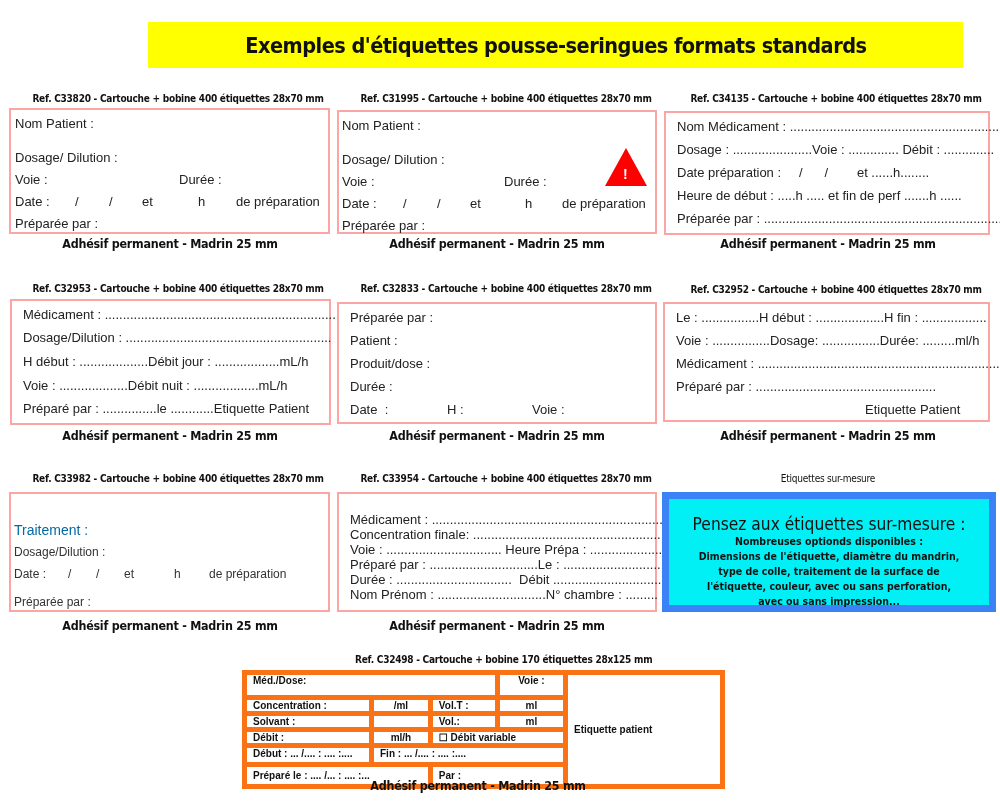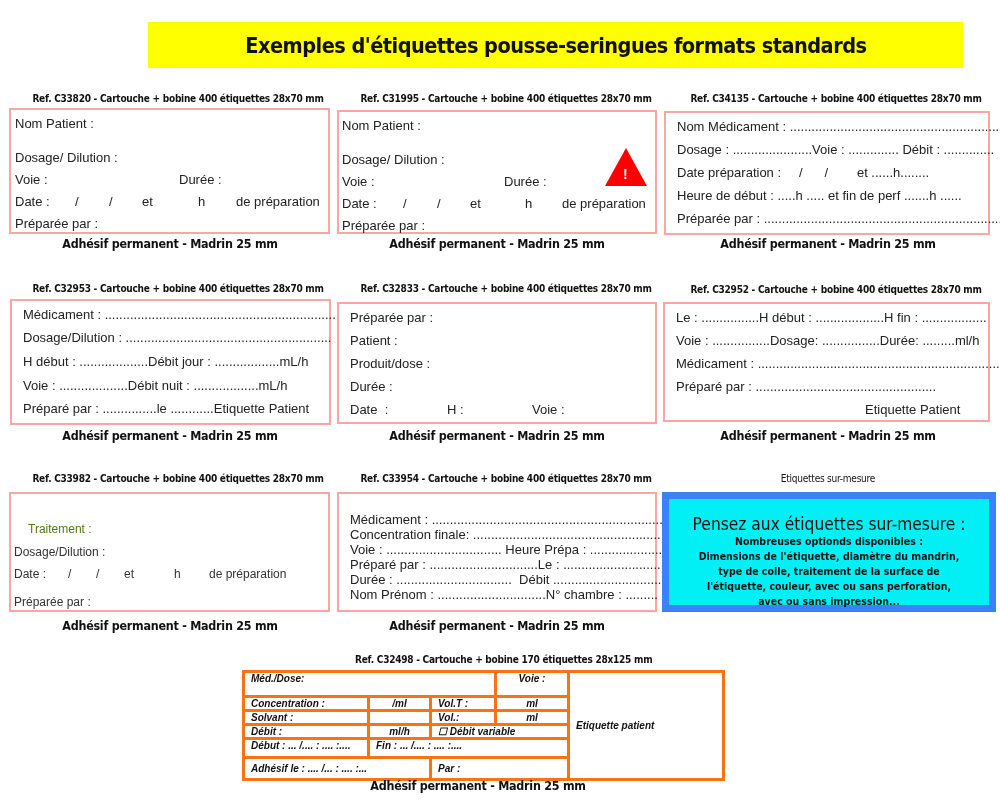--- a/index.html
+++ b/index.html
@@ -9,21 +9,21 @@
   .ref { position:absolute; font-family:"DejaVu Sans", sans-serif; font-weight:bold; font-size:10.5px; letter-spacing:-0.3px; text-align:center; white-space:nowrap; transform:scaleX(0.86); transform-origin:center; }
   .adh { position:absolute; font-family:"DejaVu Sans", sans-serif; font-weight:bold; font-size:13px; letter-spacing:-0.3px; text-align:center; white-space:nowrap; transform:scaleX(0.86); transform-origin:center; }
   .label { position:absolute; border:2px solid #fca5a5; background:#fff; box-sizing:border-box; }
   .line { position:absolute; left:0; right:0; font-size:13px; white-space:pre; color:#222; }
   .warn { position:absolute; width:0; height:0; border-left:21px solid transparent; border-right:21px solid transparent; border-bottom:38px solid #ff0000; }
   .warn-mark { position:absolute; color:#fff; font-weight:bold; font-size:14px; }
   .custom { position:absolute; left:662px; top:492px; width:334px; height:120px; background:#00f0f5; border:7px solid #3b82f6; box-sizing:border-box; text-align:center; font-family:"DejaVu Sans", sans-serif; }
   .custom .h { font-size:18px; margin-top:14px; white-space:nowrap; transform:scaleX(0.86); display:block; }
   .custom .s { font-size:11px; font-weight:bold; line-height:15px; transform:scaleX(0.86); display:block; }
   table.big { position:absolute; left:242px; top:670px; width:483px; height:106px; border-collapse:collapse; font-size:10px; font-weight:bold; }
-  table.big td { border:3px solid #f97316; padding:0 6px; vertical-align:top;font-style:italic; }
+  table.big td { border:5px solid #f97316; padding:0 6px; vertical-align:top; }
 </style>
 </head>
 <body>
 
 <div class="title-bar">
     <span>Exemples d'étiquettes pousse-seringues formats standards</span>
   </div>
 
 <div class="ref" style="left:10px;top:92px;width:320px;">Ref. C33820 - Cartouche + bobine 400 étiquettes 28x70 mm</div>
 <div class="label" style="left:9px;top:108px;width:321px;height:126px;">
@@ -96,21 +96,21 @@
   <div class="line" style="top:6px;left:11px;">Le : ................H début : ...................H fin : ..................</div>
   <div class="line" style="top:29px;left:11px;">Voie : ................Dosage: ................Durée: .........ml/h</div>
   <div class="line" style="top:52px;left:11px;">Médicament : ..........................................................................</div>
   <div class="line" style="top:75px;left:11px;">Préparé par : ..................................................</div>
   <div class="line" style="top:98px;left:200px;">Etiquette Patient</div>
 </div>
 <div class="adh" style="left:668px;top:428px;width:320px;">Adhésif permanent - Madrin 25 mm</div>
 
 <div class="ref" style="left:10px;top:472px;width:320px;">Ref. C33982 - Cartouche + bobine 400 étiquettes 28x70 mm</div>
 <div class="label" style="left:9px;top:492px;width:321px;height:120px;">
-  <div class="line" style="top:28px;left:3px;font-size:12px;color:#4d7c0f;margin-left:14px;">Traitement :</div>
+  <div class="line" style="top:28px;left:3px;font-size:14px;color:#0369a1;">Traitement :</div>
   <div class="line" style="top:51px;left:3px;font-size:12px;color:#333;">Dosage/Dilution :</div>
   <div class="line" style="top:73px;left:3px;font-size:12px;color:#333;">Date :</div>
   <div class="line" style="top:73px;left:57px;font-size:12px;color:#333;">/</div>
   <div class="line" style="top:73px;left:85px;font-size:12px;color:#333;">/</div>
   <div class="line" style="top:73px;left:113px;font-size:12px;color:#333;">et</div>
   <div class="line" style="top:73px;left:163px;font-size:12px;color:#333;">h</div>
   <div class="line" style="top:73px;left:198px;font-size:12px;color:#333;">de préparation</div>
   <div class="line" style="top:101px;left:3px;font-size:12px;color:#333;">Préparée par :</div>
 </div>
 <div class="adh" style="left:10px;top:618px;width:320px;">Adhésif permanent - Madrin 25 mm</div>
@@ -156,18 +156,18 @@
   <tr style="height:13px;">
     <td>Débit :</td>
     <td style="text-align:center;">ml/h</td>
     <td colspan="2">☐ Débit variable</td>
   </tr>
   <tr style="height:19px;">
     <td>Début : ... /.... : .... :....</td>
     <td colspan="3">Fin : ... /.... : .... :....</td>
   </tr>
   <tr style="height:22px;">
-    <td colspan="2" style="vertical-align:middle;">Adhésif le : .... /... : .... :...</td>
+    <td colspan="2" style="vertical-align:middle;">Préparé le : .... /... : .... :...</td>
     <td colspan="2" style="vertical-align:middle;">Par :</td>
   </tr>
 </tbody>
   </table>
 <div class="adh" style="left:318px;top:778px;width:320px;">Adhésif permanent - Madrin 25 mm</div>
 
 </body></html>

